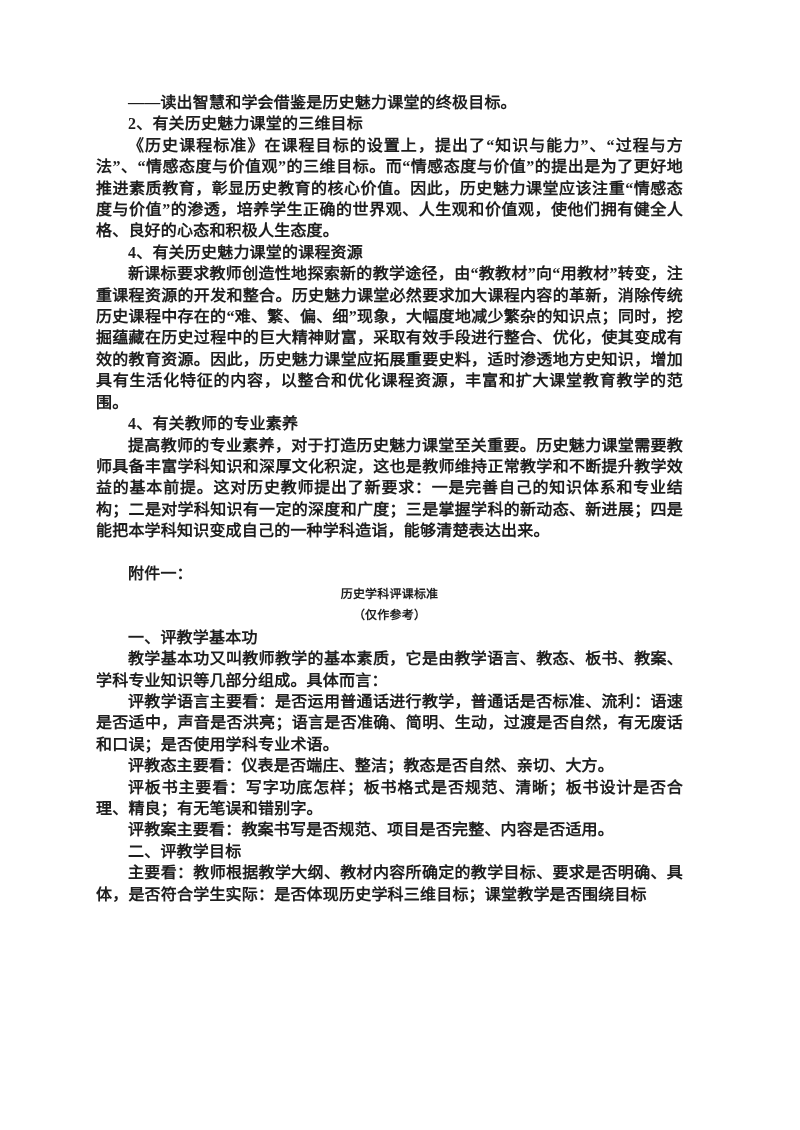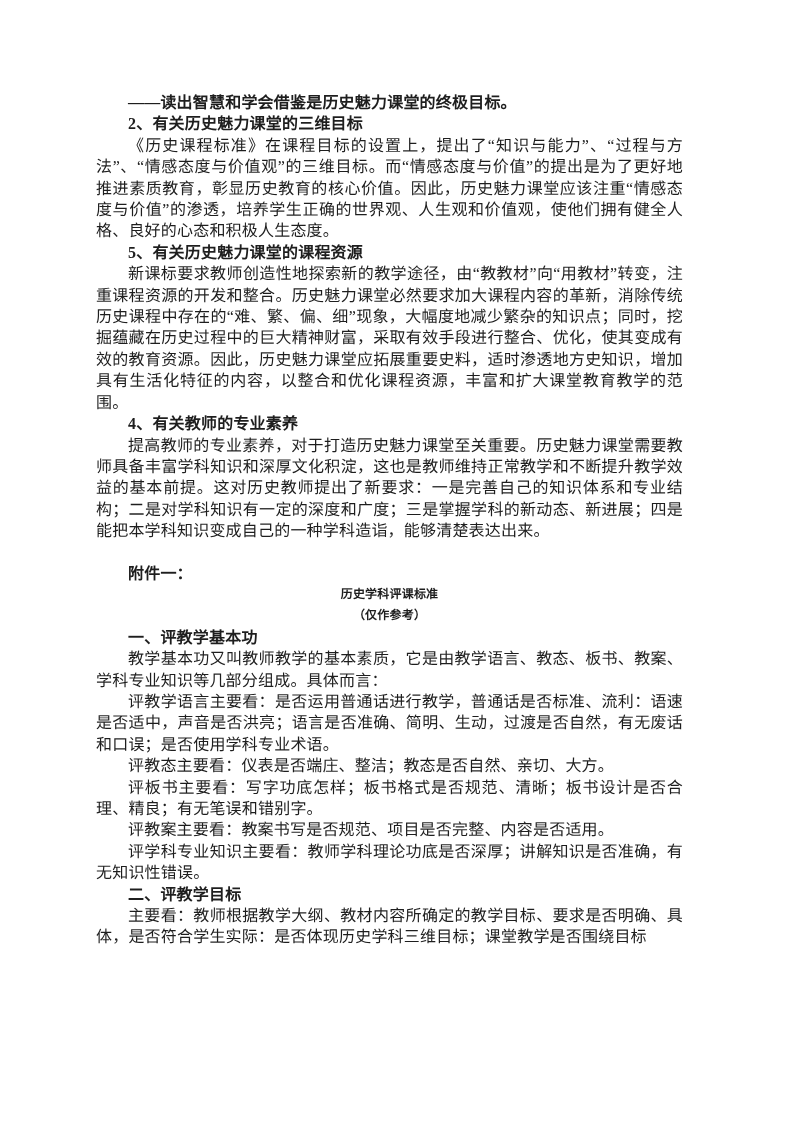--- a/index.html
+++ b/index.html
@@ -24,20 +24,21 @@
     line-height: 21.4px;
     color: #1e1e1e;
     -webkit-font-smoothing: antialiased;
   }
   .doc p {
     margin: 0;
     padding: 0;
     text-indent: 2em;
     text-align: justify;
     letter-spacing: 0.2px;
+    font-weight: bold;
   }
   .doc p.bold {
     font-weight: bold;
   }
   .doc p.center-title {
     text-align: center;
     text-indent: 0;
     font-weight: bold;
     font-size: 12px;
   }
@@ -49,37 +50,36 @@
 <body>
 
 <div class="page">
   <div class="doc">
 
     <p class="bold">——读出智慧和学会借鉴是历史魅力课堂的终极目标。</p>
 
     <p class="bold">2、有关历史魅力课堂的三维目标</p>
     <p>《历史课程标准》在课程目标的设置上，提出了“知识与能力”、“过程与方法”、“情感态度与价值观”的三维目标。而“情感态度与价值”的提出是为了更好地推进素质教育，彰显历史教育的核心价值。因此，历史魅力课堂应该注重“情感态度与价值”的渗透，培养学生正确的世界观、人生观和价值观，使他们拥有健全人格、良好的心态和积极人生态度。</p>
 
-    <p class="bold">5、有关历史魅力课堂的课程资源</p>
+    <p class="bold">4、有关历史魅力课堂的课程资源</p>
     <p>新课标要求教师创造性地探索新的教学途径，由“教教材”向“用教材”转变，注重课程资源的开发和整合。历史魅力课堂必然要求加大课程内容的革新，消除传统历史课程中存在的“难、繁、偏、细”现象，大幅度地减少繁杂的知识点；同时，挖掘蕴藏在历史过程中的巨大精神财富，采取有效手段进行整合、优化，使其变成有效的教育资源。因此，历史魅力课堂应拓展重要史料，适时渗透地方史知识，增加具有生活化特征的内容，以整合和优化课程资源，丰富和扩大课堂教育教学的范围。</p>
 
     <p class="bold">4、有关教师的专业素养</p>
     <p>提高教师的专业素养，对于打造历史魅力课堂至关重要。历史魅力课堂需要教师具备丰富学科知识和深厚文化积淀，这也是教师维持正常教学和不断提升教学效益的基本前提。这对历史教师提出了新要求：一是完善自己的知识体系和专业结构；二是对学科知识有一定的深度和广度；三是掌握学科的新动态、新进展；四是能把本学科知识变成自己的一种学科造诣，能够清楚表达出来。</p>
 
     <div class="spacer-line"></div>
 
     <p class="bold">附件一：</p>
     <p class="center-title">历史学科评课标准</p>
     <p class="center-title">（仅作参考）</p>
 
     <p class="bold">一、评教学基本功</p>
     <p>教学基本功又叫教师教学的基本素质，它是由教学语言、教态、板书、教案、学科专业知识等几部分组成。具体而言：</p>
     <p>评教学语言主要看：是否运用普通话进行教学，普通话是否标准、流利：语速是否适中，声音是否洪亮；语言是否准确、简明、生动，过渡是否自然，有无废话和口误；是否使用学科专业术语。</p>
     <p>评教态主要看：仪表是否端庄、整洁；教态是否自然、亲切、大方。</p>
     <p>评板书主要看：写字功底怎样；板书格式是否规范、清晰；板书设计是否合理、精良；有无笔误和错别字。</p>
     <p>评教案主要看：教案书写是否规范、项目是否完整、内容是否适用。</p>
-    <p>评学科专业知识主要看：教师学科理论功底是否深厚；讲解知识是否准确，有无知识性错误。</p>
 
     <p class="bold">二、评教学目标</p>
     <p>主要看：教师根据教学大纲、教材内容所确定的教学目标、要求是否明确、具体，是否符合学生实际：是否体现历史学科三维目标；课堂教学是否围绕目标</p>
 
   </div>
 </div>
 
 </body></html>

